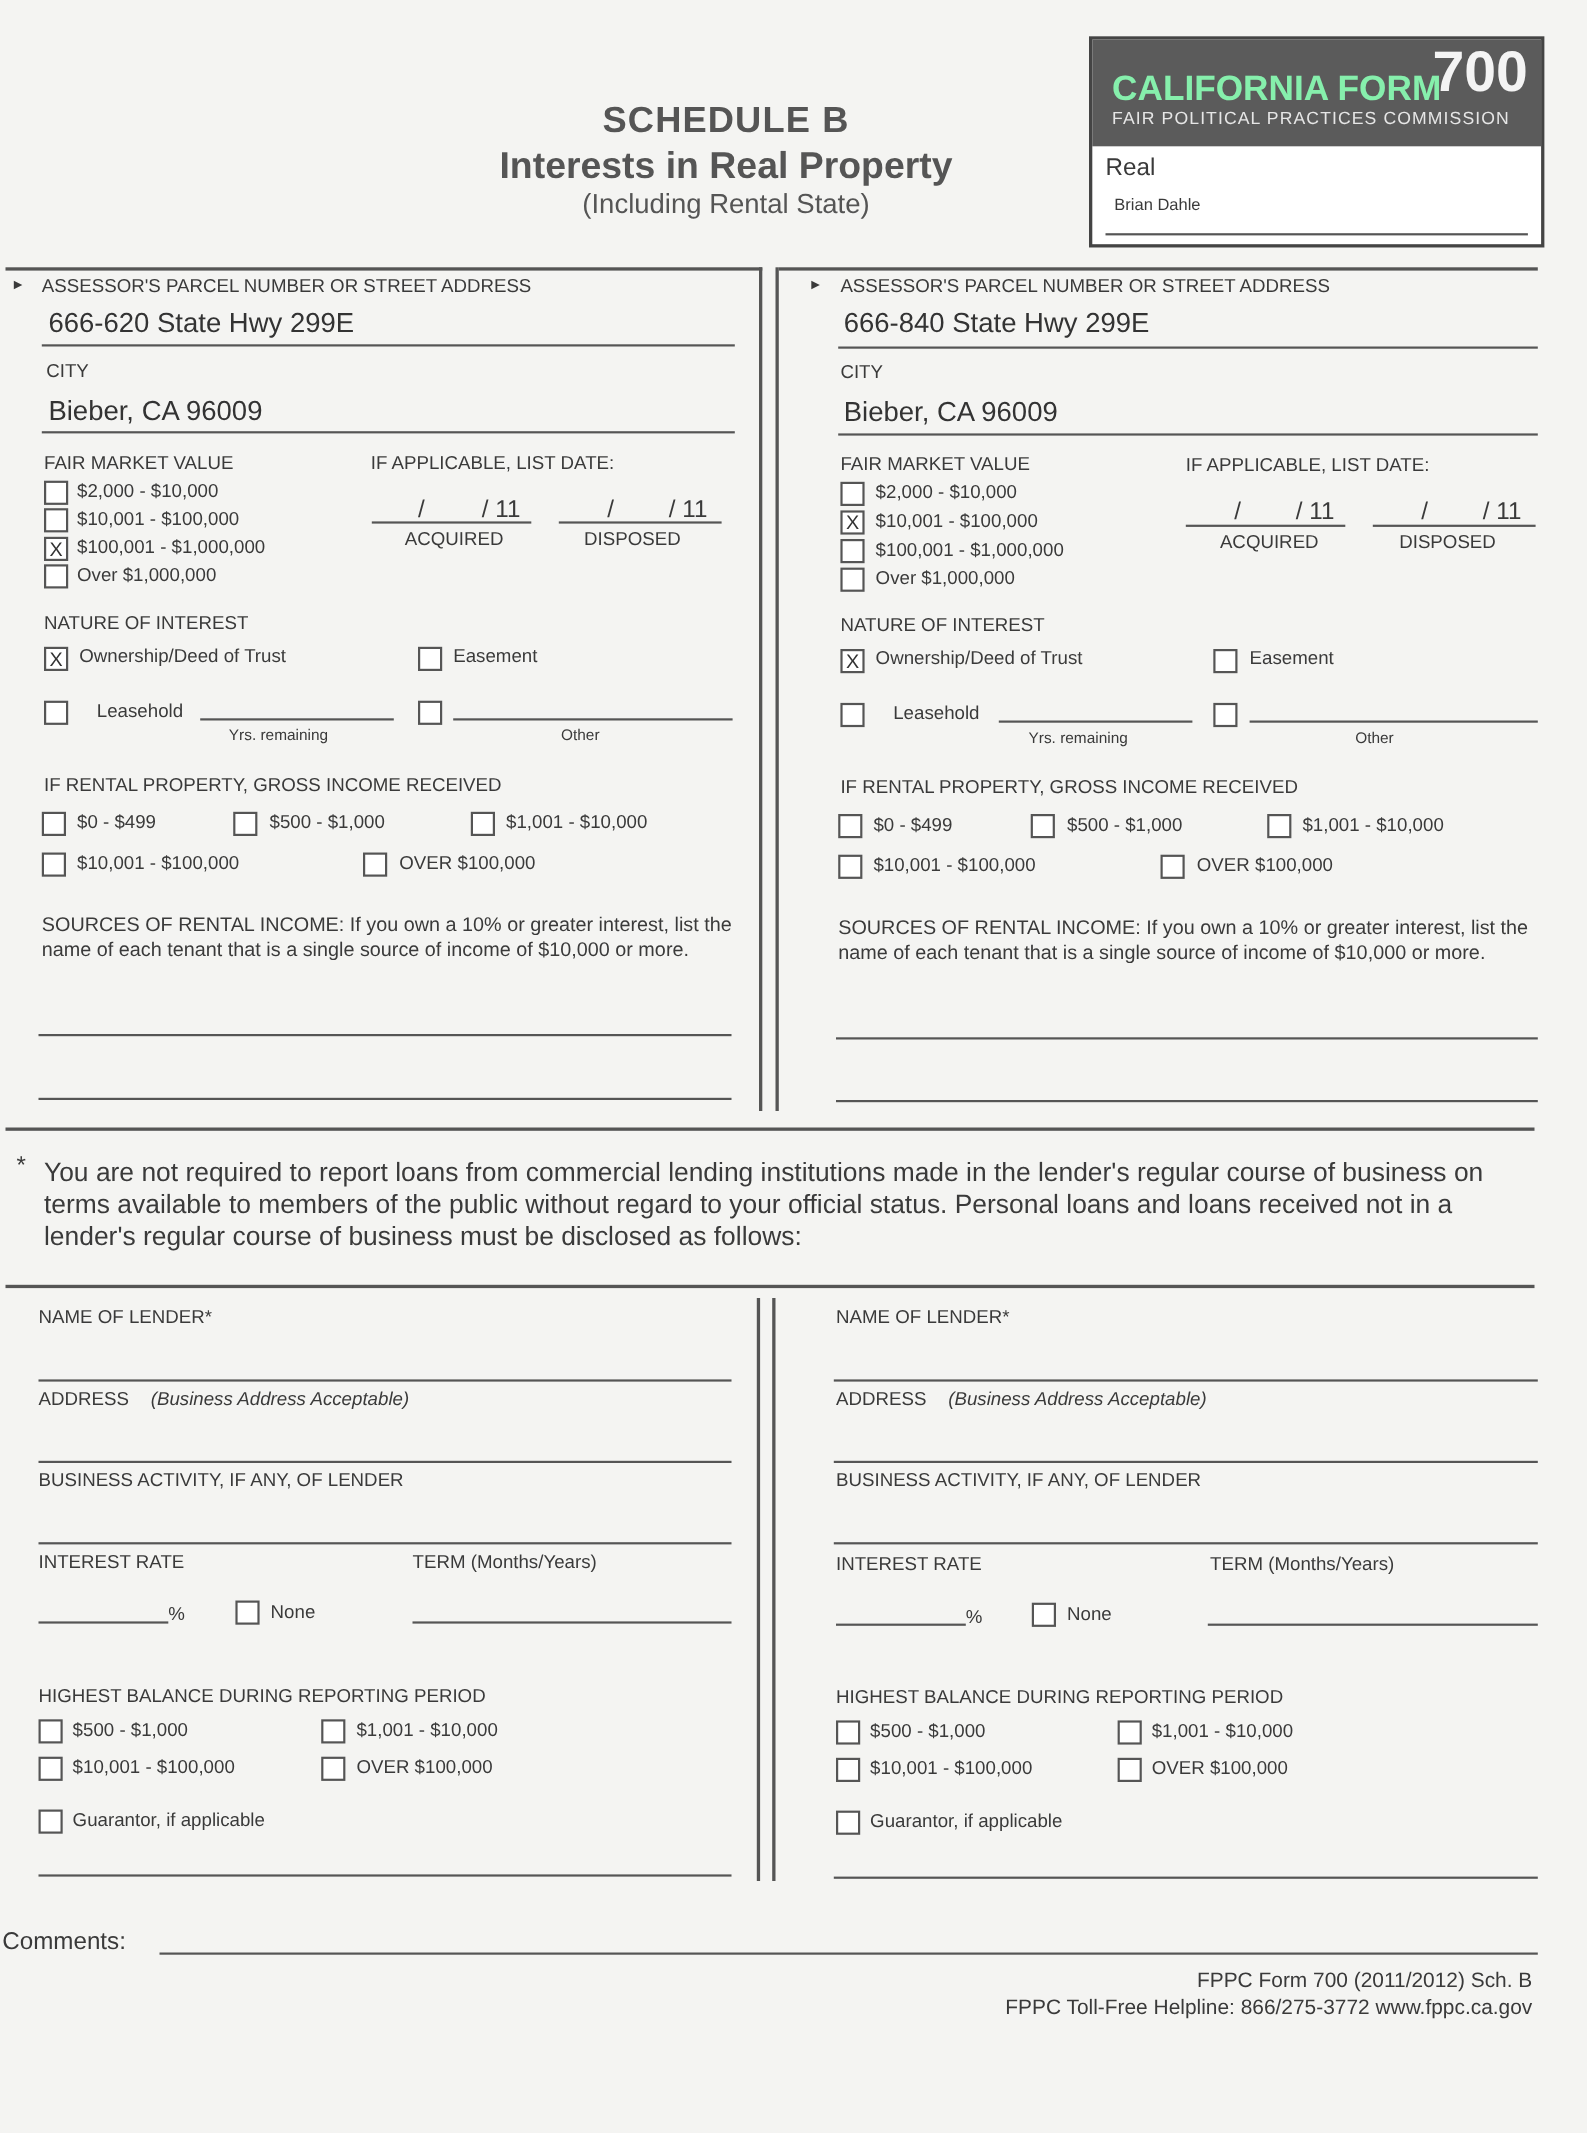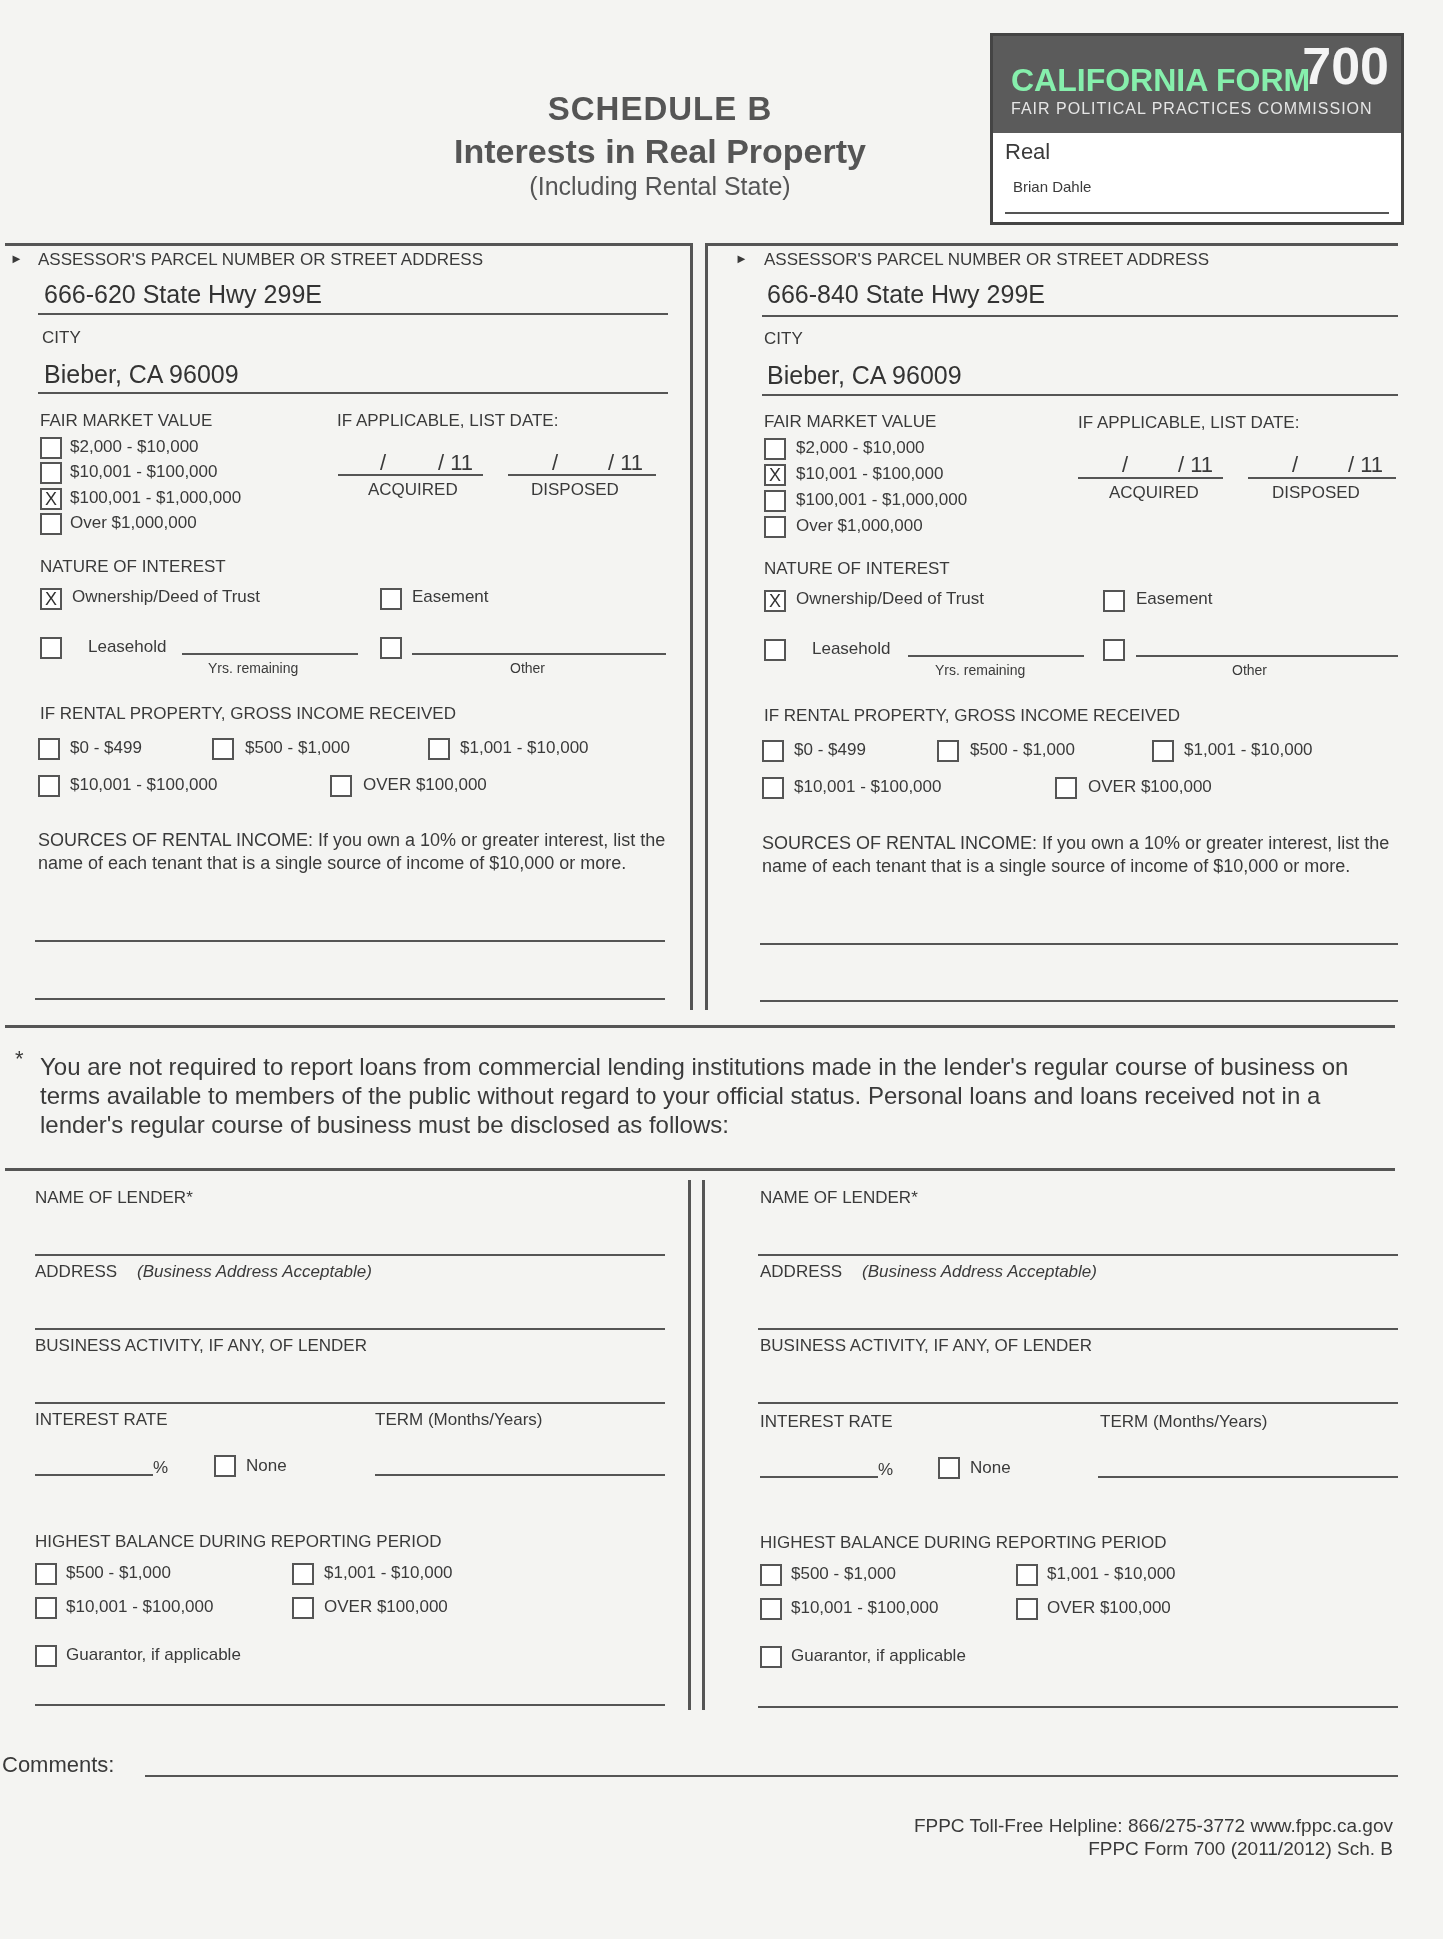--- a/index.html
+++ b/index.html
@@ -234,14 +234,14 @@
   <div class="cb" style="left:1016px;top:1598px;"></div>
   <span class="cbl" style="left:1047px;top:1598px;">OVER $100,000</span>
   <div class="cb" style="left:760px;top:1646px;"></div>
   <span class="cbl" style="left:791px;top:1646px;">Guarantor, if applicable</span>
   <div class="uline" style="left:758px;top:1706px;width:640px;"></div>
 </div>
 
 <span class="abs" style="left:2px;top:1752px;font-size:22px;">Comments:</span>
 <div class="uline" style="left:145px;top:1775px;width:1253px;"></div>
 
-<span class="foot" style="top:1838px;margin-left:42px;">FPPC Form 700 (2011/2012) Sch. B</span>
+<span class="foot" style="top:1790px;margin-left:42px;">FPPC Form 700 (2011/2012) Sch. B</span>
 <span class="foot" style="top:1815px;">FPPC Toll-Free Helpline: 866/275-3772  www.fppc.ca.gov</span>
 
 </body></html>

